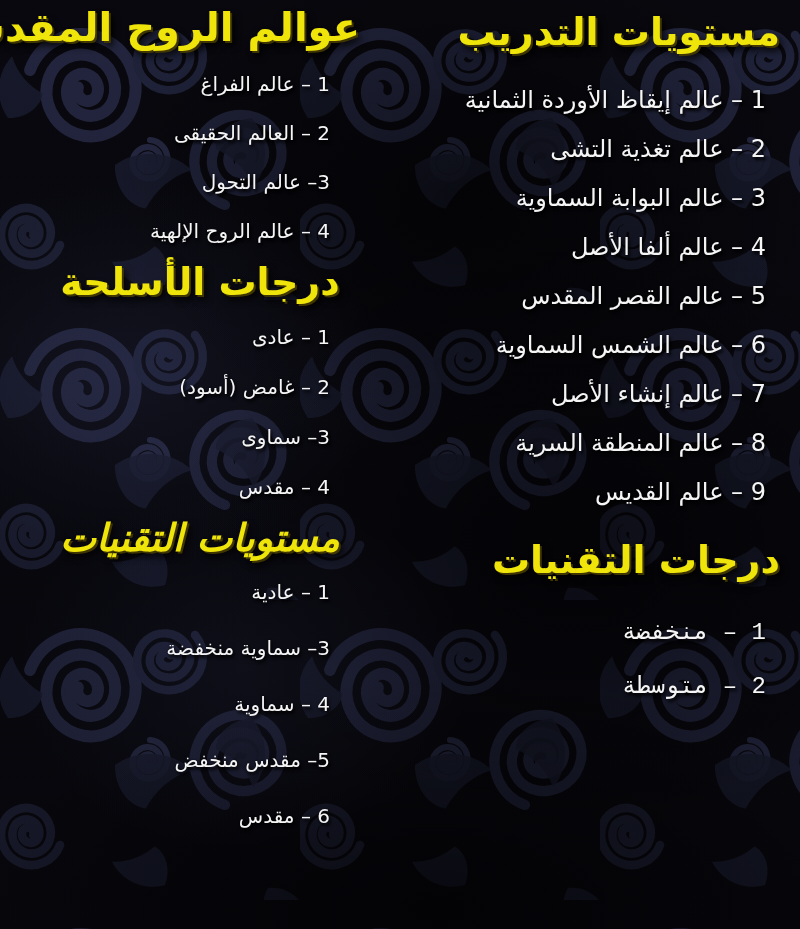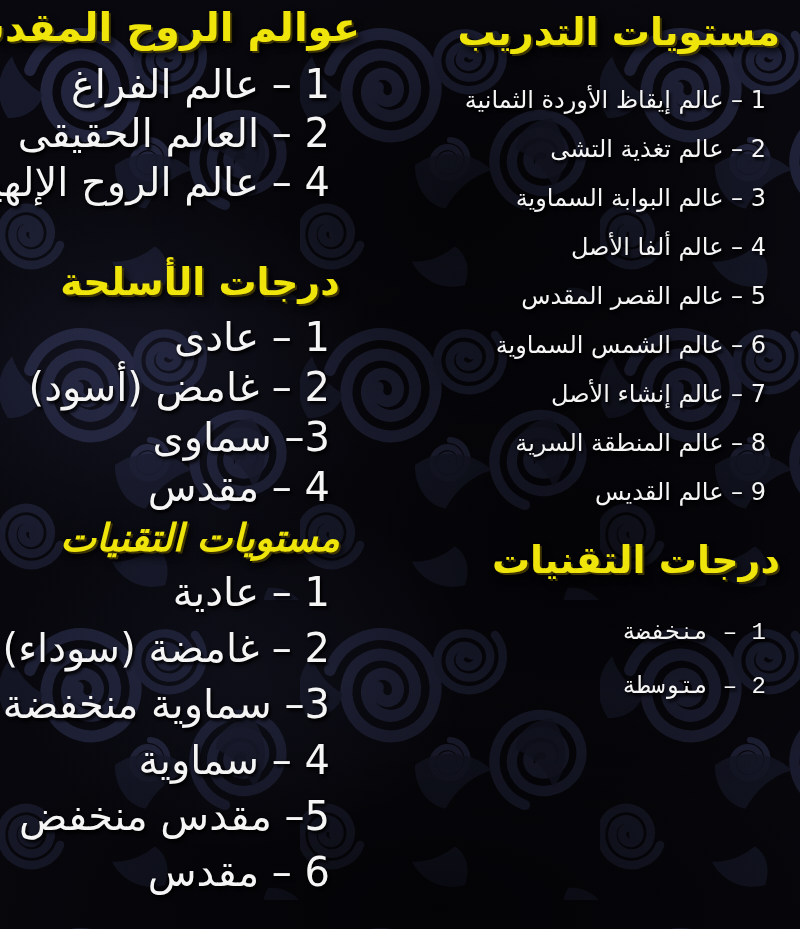--- a/index.html
+++ b/index.html
@@ -44,21 +44,21 @@
   }
   .items li{
     white-space:nowrap;
     text-shadow:2px 3px 3px rgba(0,0,0,0.9), 0 0 2px rgba(0,0,0,0.6);
   }
   .col-left .items{padding-left:0;padding-right:0;}
   .col-left .items li{padding-left:30px;text-align:left;direction:rtl;}
   
   .col-left .items li{padding-left:0;padding-right:30px;text-align:right;}
   .col-right .items li{padding-right:14px;text-align:right;direction:rtl;}
-  .col-left .items li{font-size:40px;}
+  .col-left .items li{font-size:20px;}
   .col-right .items li{font-size:24px;}
   .h-l0{top:4px;font-size:40px;}
   .i-l0{top:60px;}  .i-l0 li{line-height:49px;}
   .h-l1{top:260px;}
   .i-l1{top:312px;} .i-l1 li{line-height:50px;}
   .h-l2{top:516px;font-style:italic;}
   .i-l2{top:564px;} .i-l2 li{line-height:56px;}
   .h-r0{top:10px;}
   .i-r0{top:76px;}  .i-r0 li{line-height:49px;}
   .h-r1{top:538px;text-align:right;}
@@ -95,39 +95,39 @@
   </svg>
 
   <div class="vignette"></div>
 
   <div class="col col-left">
     <section>
       <h2 class="heading h-l0">عوالم الروح المقدسة</h2>
       <ul class="items i-l0">
         <li>1 – عالم الفراغ</li>
         <li>2 – العالم الحقيقى</li>
+        <li>3– عالم التحول</li>
         <li>4 – عالم الروح الإلهية</li>
       </ul>
     </section>
 
     <section>
       <h2 class="heading h-l1">درجات الأسلحة</h2>
       <ul class="items i-l1">
         <li>1 – عادى</li>
         <li>2 – غامض (أسود)</li>
         <li>3– سماوى</li>
         <li>4 – مقدس</li>
       </ul>
     </section>
 
     <section>
       <h2 class="heading h-l2">مستويات التقنيات</h2>
       <ul class="items i-l2">
         <li>1 – عادية</li>
-        <li>2 – غامضة (سوداء)</li>
         <li>3– سماوية منخفضة</li>
         <li>4 – سماوية</li>
         <li>5– مقدس منخفض</li>
         <li>6 – مقدس</li>
       </ul>
     </section>
   </div>
 
   <div class="col col-right">
     <section>

